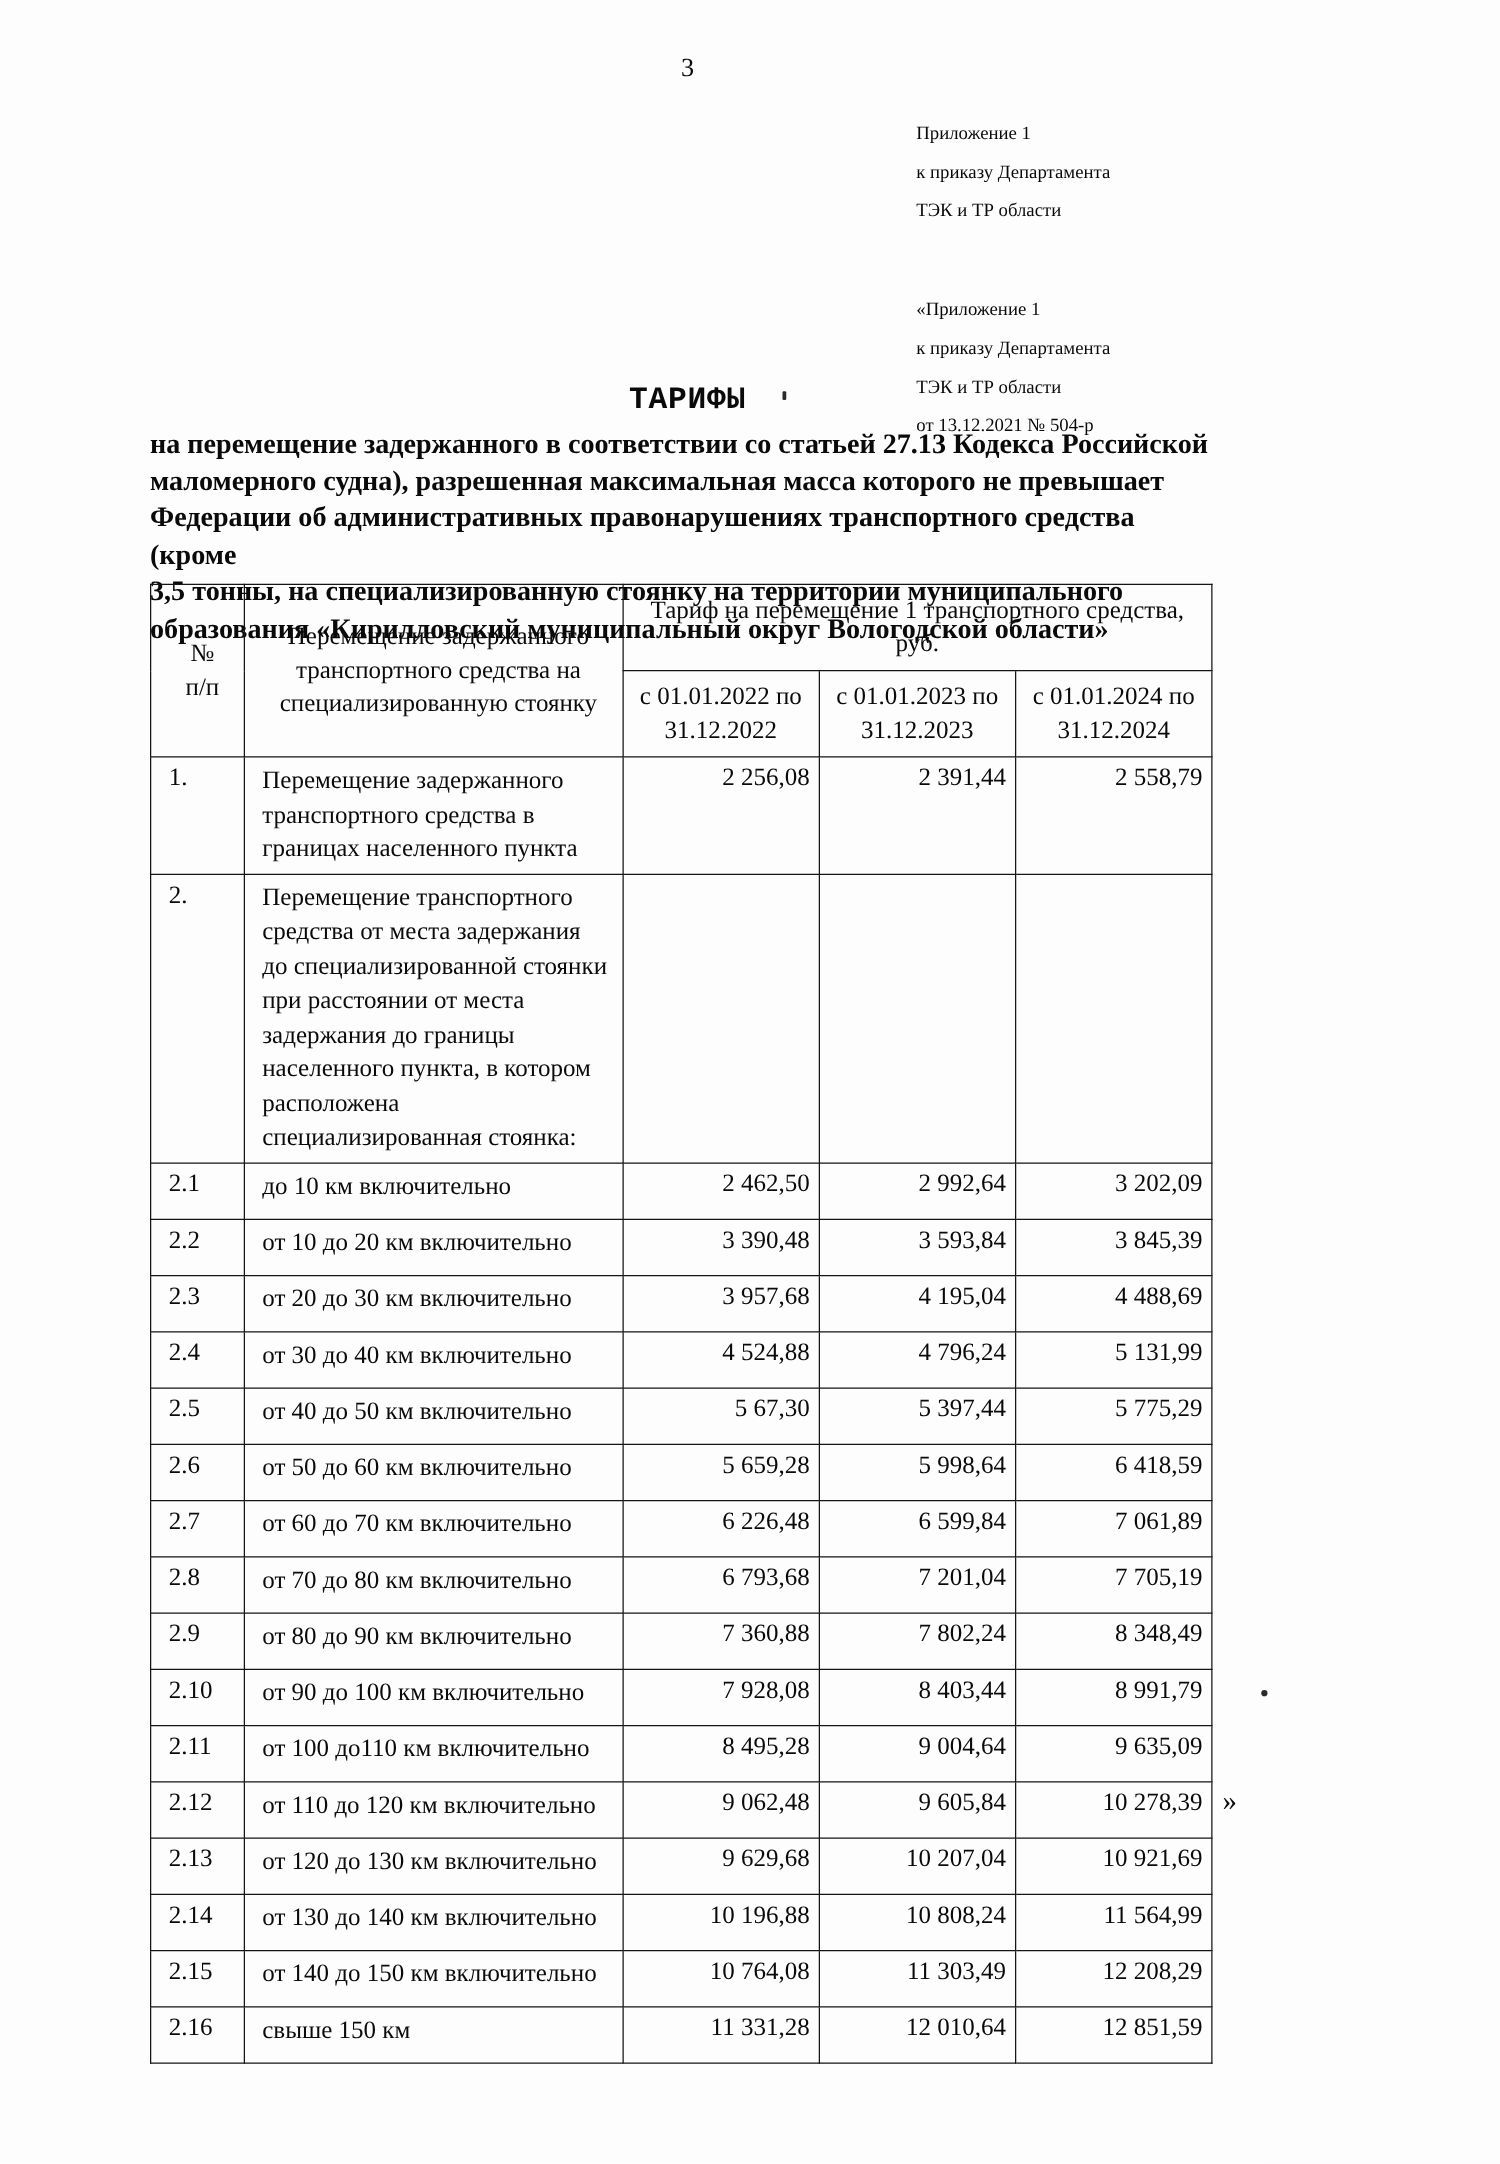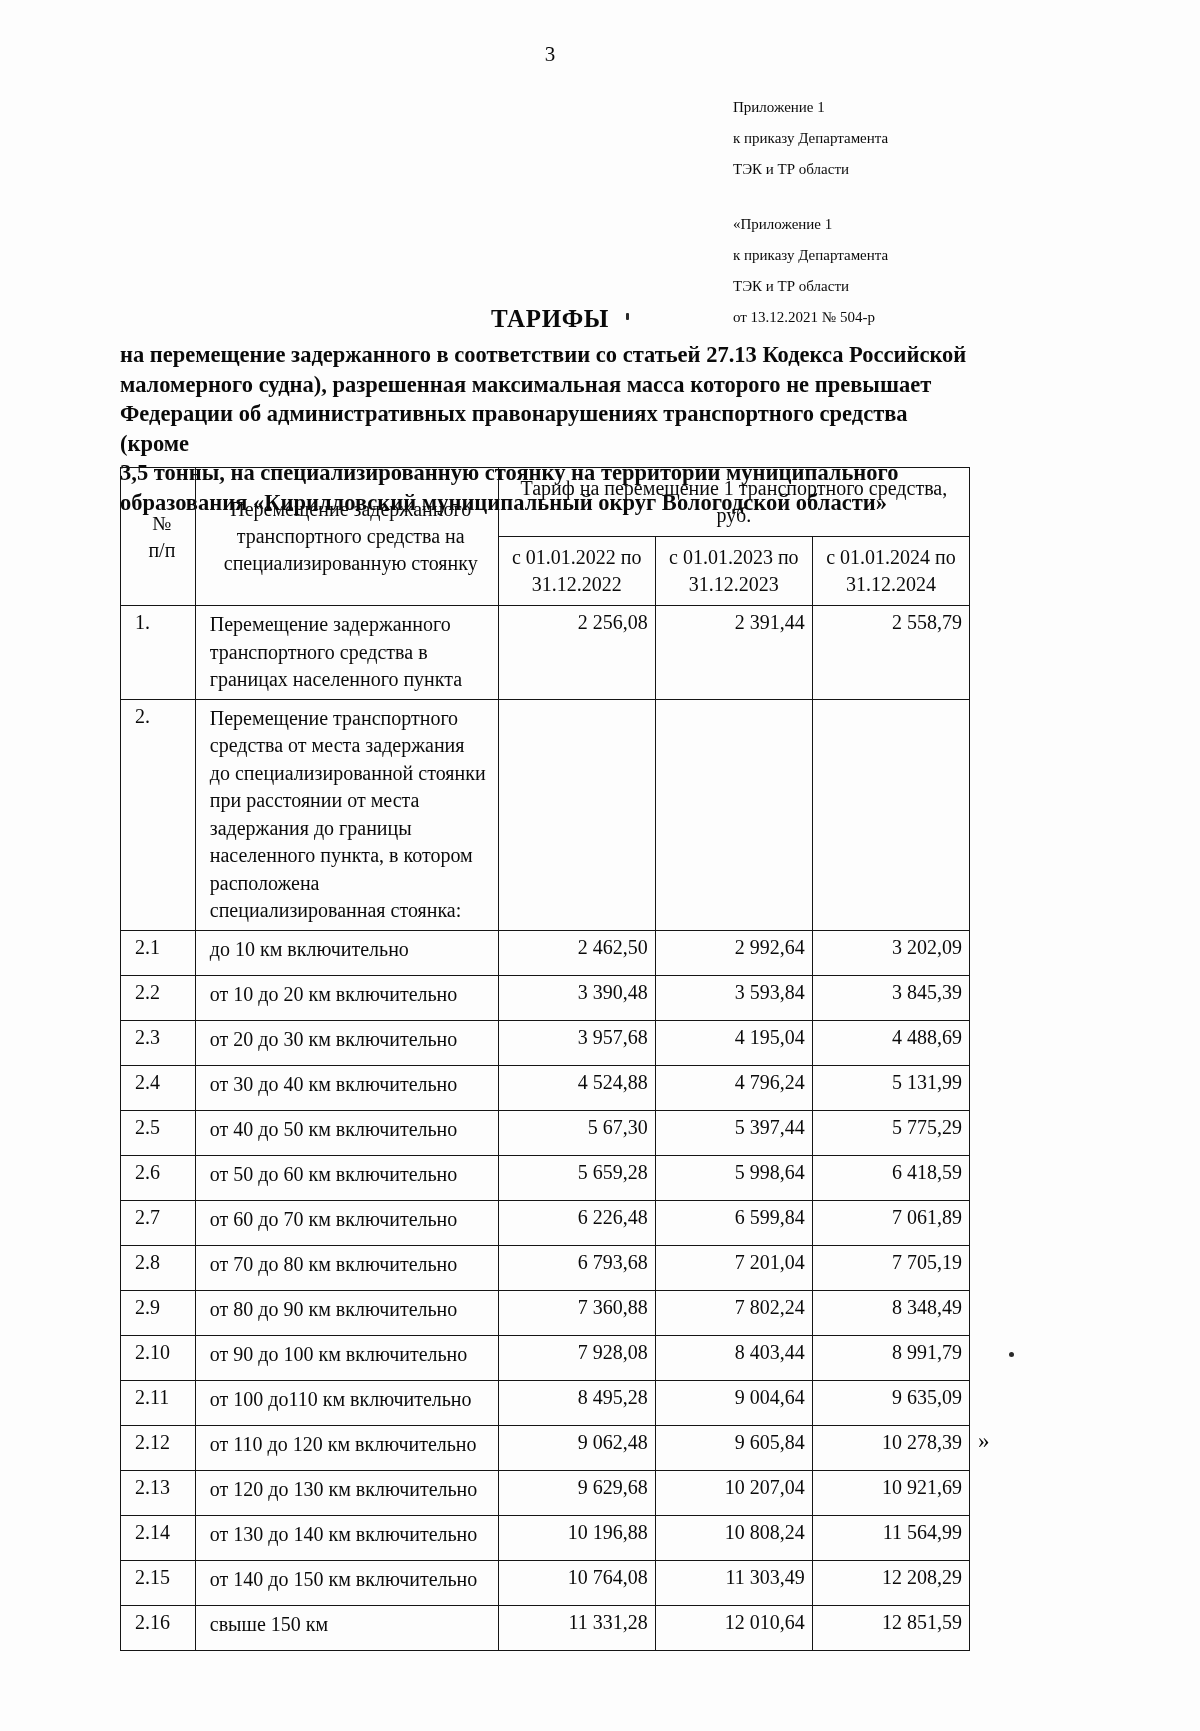--- a/index.html
+++ b/index.html
@@ -33,36 +33,37 @@
   
   .approval-block {
     position: absolute;
     left: 733px;
     top: 92px;
     width: 400px;
     font-size: 15px;
     line-height: 31px;
   }
   .approval-block .grp + .grp {
-    margin-top: 24px;
+    margin-top: 48px;
   }
   .approval-block .ln {
     white-space: nowrap;
   }
 
   
   .doc-title {
     position: absolute;
     left: 0;
     top: 305px;
     width: 1100px;
     text-align: center;
     font-size: 25px;
     font-weight: bold;
     letter-spacing: 0.6px;
+    font-family: Liberation Mono, monospace;
   }
   .doc-subtitle {
     position: absolute;
     left: 120px;
     top: 340px;
     width: 860px;
     font-size: 22.5px;
     font-weight: bold;
     line-height: 29.5px;
   }

